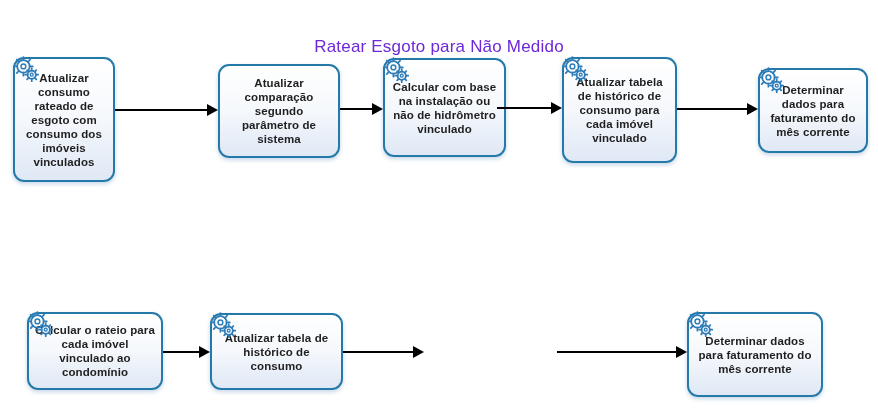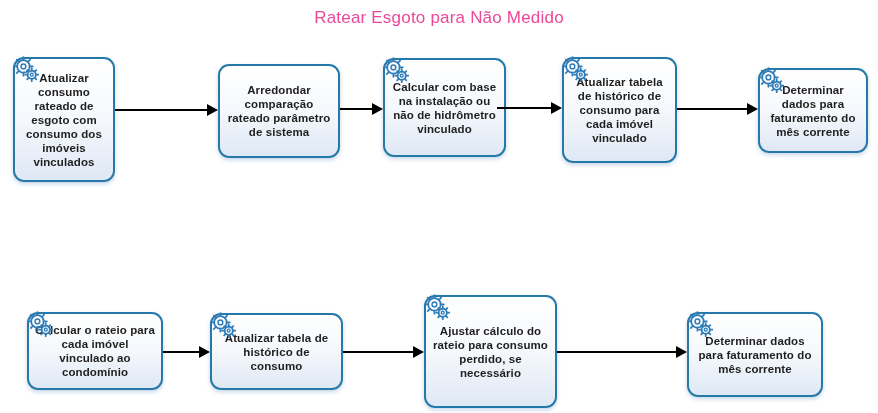--- a/index.html
+++ b/index.html
@@ -1,21 +1,21 @@
 <!DOCTYPE html>
 <html><head>
 <meta charset="utf-8">
 <style>
   html,body{margin:0;padding:0;background:#ffffff;}
   .canvas{
     position:relative;width:878px;height:413px;background:#ffffff;overflow:hidden;
     font-family:"Liberation Sans",sans-serif;color:#1f1f1f;
   }
   .sec-title{
-    position:absolute;text-align:center;font-size:17px;letter-spacing:.2px;color:#ec4899;
+    position:absolute;text-align:center;font-size:17px;letter-spacing:.2px;color:#6d28d9;margin-top:29px;
   }
   .node{
     position:absolute;border:2px solid #2579a9;border-radius:11px;
     background:linear-gradient(180deg,#ffffff 0%,#f5f8fc 50%,#dfe8f5 100%);
     box-shadow:0 2px 4px rgba(130,165,205,.45);
     display:flex;align-items:center;justify-content:center;
     box-sizing:border-box;padding:3px 5px;
   }
   .node .lbl{
     text-align:center;font-size:11.5px;line-height:14px;color:#1f1f1f;
@@ -49,21 +49,21 @@
   <div class="sec-title" style="left:0;right:0;top:8px">Ratear Esgoto para Não Medido</div>
 
   <div class="node" style="left:13px;top:57px;width:102px;height:125px">
     <span class="gicon"><svg width="27" height="27" viewBox="0 0 26 26">
           <use href="#gears"></use>
         </svg></span>
     <span class="lbl">Atualizar consumo rateado de esgoto com consumo dos imóveis vinculados</span>
   </div>
 
   <div class="node" style="left:218px;top:64px;width:122px;height:94px">
-    <span class="lbl">Arredondar comparação rateado parâmetro de sistema</span>
+    <span class="lbl">Atualizar comparação segundo parâmetro de sistema</span>
   </div>
 
   <div class="node" style="left:383px;top:58px;width:123px;height:99px">
     <span class="gicon"><svg width="27" height="27" viewBox="0 0 26 26">
           <use href="#gears"></use>
         </svg></span>
     <span class="lbl">Calcular com base na instalação ou não de hidrômetro vinculado</span>
   </div>
 
   <div class="node" style="left:562px;top:57px;width:115px;height:106px">
@@ -93,26 +93,20 @@
     <span class="lbl">Calcular o rateio para cada imóvel vinculado ao condomínio</span>
   </div>
 
   <div class="node" style="left:210px;top:313px;width:133px;height:77px">
     <span class="gicon"><svg width="27" height="27" viewBox="0 0 26 26">
           <use href="#gears"></use>
         </svg></span>
     <span class="lbl">Atualizar tabela de histórico de consumo</span>
   </div>
 
-  <div class="node" style="left:424px;top:295px;width:133px;height:113px">
-    <span class="gicon"><svg width="27" height="27" viewBox="0 0 26 26">
-          <use href="#gears"></use>
-        </svg></span>
-    <span class="lbl">Ajustar cálculo do rateio para consumo perdido, se necessário</span>
-  </div>
 
   <div class="node" style="left:687px;top:312px;width:136px;height:85px">
     <span class="gicon"><svg width="27" height="27" viewBox="0 0 26 26">
           <use href="#gears"></use>
         </svg></span>
     <span class="lbl">Determinar dados para faturamento do mês corrente</span>
   </div>
 
   <div class="arrow" style="left:163px;top:351px;width:36px"></div>
   <div class="arrow" style="left:343px;top:351px;width:70px"></div>

